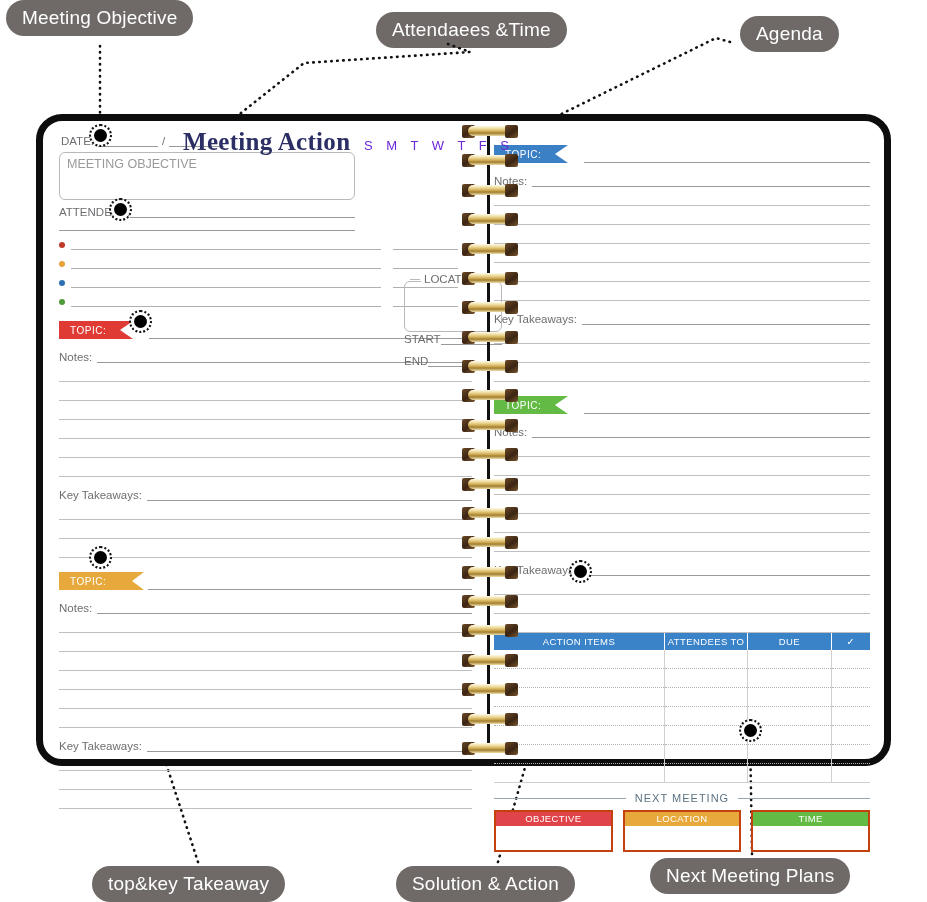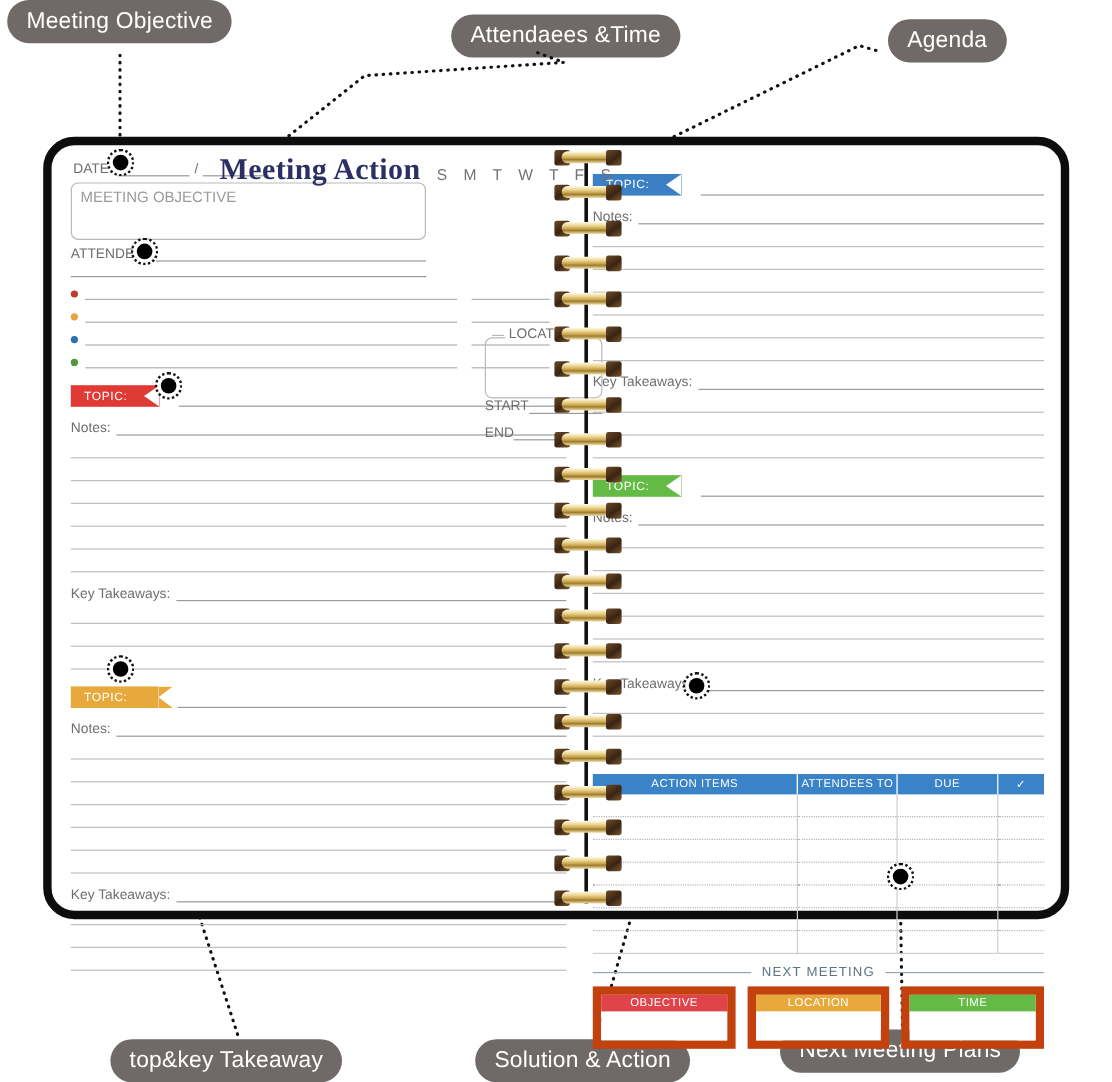--- a/index.html
+++ b/index.html
@@ -42,21 +42,21 @@
   
   .row{display:flex;align-items:flex-end;}
   .lbl{font-size:11.5px;color:#6d6e71;white-space:nowrap;}
   .u{flex:1;border-bottom:1px solid #9a9a9a;height:11px;}
 
   #dateRow{margin:4px 0 0 2px;width:205px;}
   #dateRow .u1{width:60px;flex:none;border-bottom:1px solid #9a9a9a;height:11px;margin:0 4px;}
   #dateRow .u2{width:55px;flex:none;border-bottom:1px solid #9a9a9a;height:11px;margin-left:4px;}
   #title{position:absolute;left:183px;top:128px;font-family:"Liberation Serif",serif;
          font-weight:bold;font-size:25px;color:#2b2f63;letter-spacing:.3px;z-index:5;}
-  #dow{position:absolute;left:364px;top:138px;font-size:13px;color:#737373;letter-spacing:5px;z-index:5;}
+  #dow{position:absolute;left:364px;top:138px;font-size:13px;color:#6d28d9;letter-spacing:5px;z-index:5;}
 
   #objBox{margin-top:5px;width:296px;height:48px;border:1px solid #b9b9b9;border-radius:6px;
           box-sizing:border-box;padding:4px 7px;font-size:12.5px;color:#9a9a9a;}
 
   #locWrap{position:absolute;left:361px;top:160px;width:98px;height:51px;z-index:6;}
   #locBox{position:absolute;inset:0;border:1px solid #b9b9b9;border-radius:6px;box-sizing:border-box;}
   #locLbl{position:absolute;left:50%;top:-8px;transform:translateX(-50%);background:#fff;
           padding:0 3px;font-size:11.5px;color:#6d6e71;white-space:nowrap;}
   #locLbl::before,#locLbl::after{content:"";position:absolute;top:50%;width:10px;
           border-top:1px solid #b9b9b9;}
@@ -86,35 +86,35 @@
   .topicRow{display:flex;align-items:flex-end;margin-top:14px;}
   .topicRow .u{margin-left:16px;border-bottom:1px solid #9a9a9a;}
 
   .notesRow{display:flex;align-items:flex-end;margin-top:12px;}
   .notesRow .u{margin-left:5px;border-bottom:1px solid #9a9a9a;}
   .ruled{height:1px;border-bottom:1px solid #bfbfbf;margin-top:17px;}
 
   
   #page-right .ruled{margin-top:17px;}
 
-  #tbl{width:100%;border-collapse:collapse;margin-top:12px;table-layout:fixed;}
+  #tbl{width:100%;border-collapse:collapse;table-layout:fixed;}
   #tbl th{background:#3b83c8;color:#fff;font-size:9.5px;font-weight:normal;letter-spacing:.4px;
           height:15px;border-right:1px solid #fff;}
   #tbl th:last-child{border-right:none;}
   #tbl td{height:16px;border-bottom:1px dotted #b5b5b5;border-right:1px solid #cfcfcf;}
   #tbl td:last-child{border-right:none;}
   #tbl tr:last-child td{border-bottom:1px solid #cfcfcf;}
 
   #nextDiv{display:flex;align-items:center;margin-top:9px;color:#5c7383;font-size:11px;
            letter-spacing:1px;}
   #nextDiv .ln{flex:1;border-top:1px solid #9aa6ad;}
   #nextDiv span{padding:0 9px;}
 
   #nextBoxes{display:flex;gap:10px;margin-top:6px;}
-  .nb{flex:1;border:7px solid #c2410c;box-sizing:border-box;}
+  .nb{flex:1;border:2px solid #c2410c;box-sizing:border-box;}
   .nb .hd{color:#fff;font-size:9.5px;text-align:center;height:14px;line-height:14px;letter-spacing:.4px;}
   .nb .bd{height:24px;background:#fff;}
 </style>
 </head>
 <body>
 
 <div class="pill" style="left:6px;top:0px;">
   <span>Meeting Objective</span>
 </div>
 <div class="pill" style="left:376px;top:12px;">

